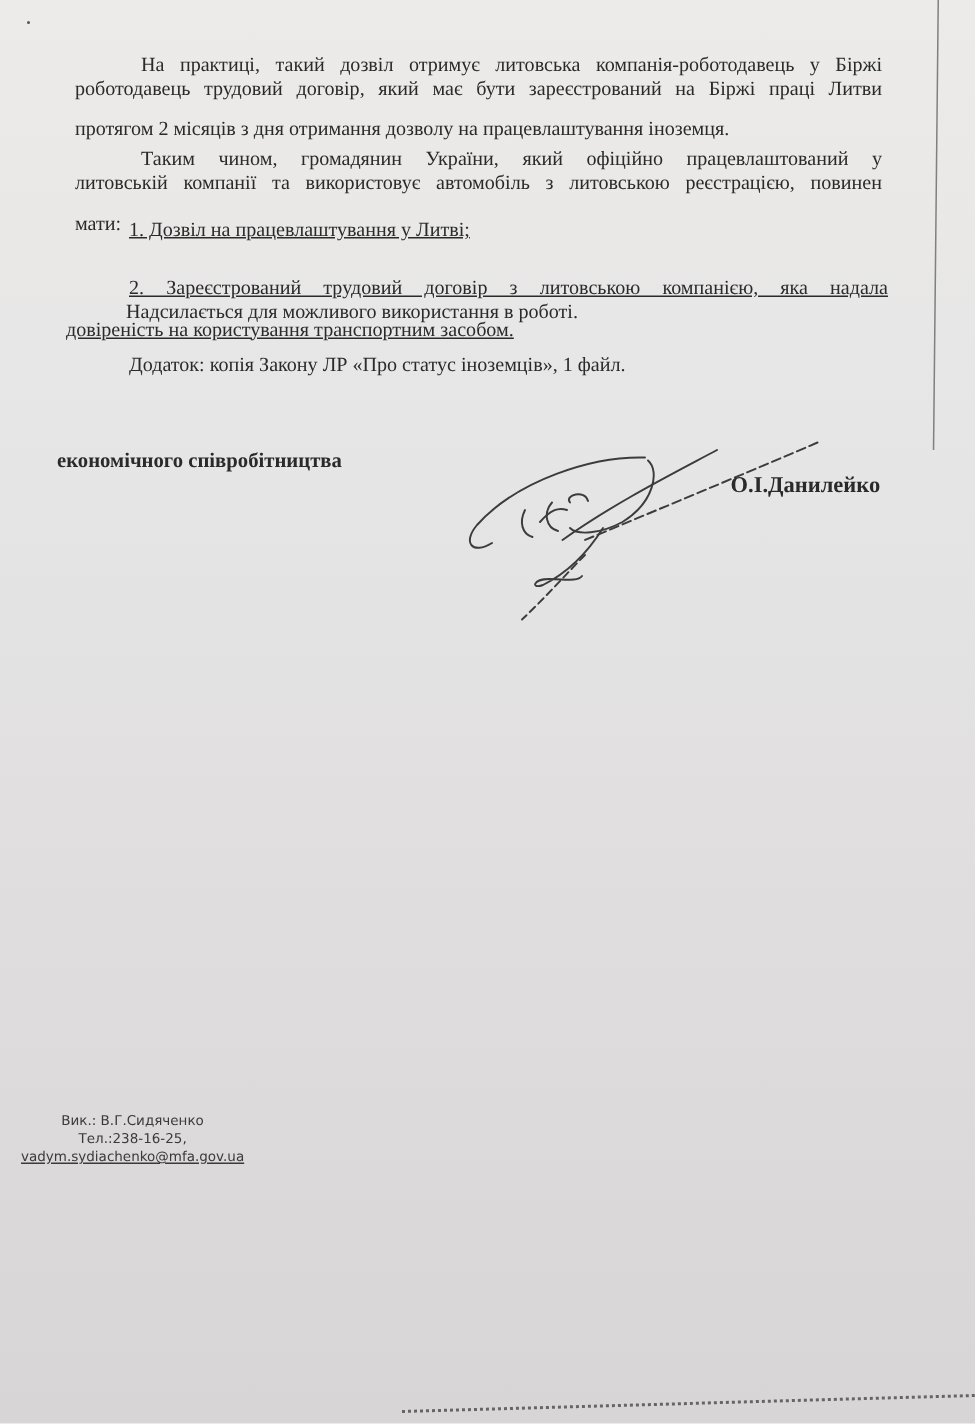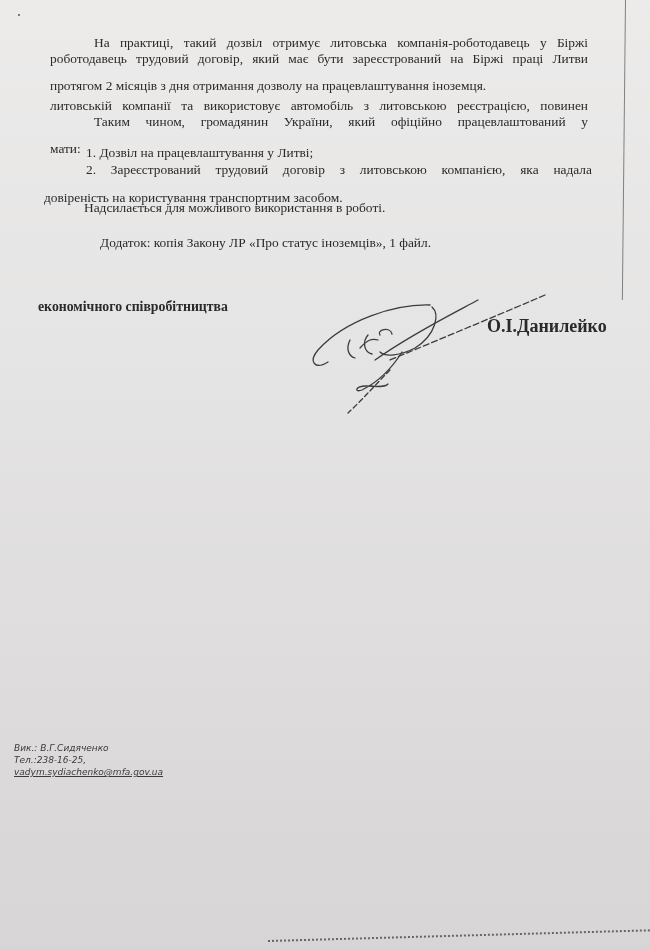--- a/index.html
+++ b/index.html
@@ -68,84 +68,85 @@
       display: block;
       text-align: justify;
       text-align-last: justify;
     }
     #p1 { top: 35px; }
     #p2 { top: 98px; }
     .list-item {
       position: absolute;
       font-size: 13.4px;
       line-height: 15.5px;
+      text-decoration: underline;
     }
     #li1 { left: 86px; top: 145px; }
     #li2 { left: 44px; top: 162px; width: 548px; }
     #note { left: 84px; top: 200px; position: absolute; font-size: 13.4px; }
-    #attach { left: 100px; top: 235px; position: absolute; font-size: 13.4px; }
+    #attach { left: 86px; top: 235px; position: absolute; font-size: 13.4px; }
     .sig-title {
       position: absolute;
       left: 38px;
       top: 297px;
       font-weight: bold;
       font-size: 13.8px;
       line-height: 19px;
     }
     .sig-name {
       position: absolute;
       left: 487px;
       top: 316px;
       font-weight: bold;
-      font-size: 18px;
+      font-size: 15px;
     }
     .signature {
       position: absolute;
       left: 300px;
       top: 290px;
       width: 250px;
       height: 125px;
     }
     .contact {
       position: absolute;
       left: 14px;
       top: 742px;
       font-family: "DejaVu Sans", sans-serif;
-      font-style: italic;
       font-size: 9px;
       line-height: 12px;
       color: #3a3a3a;
+      text-align: center;
     }
     .contact .email {
       text-decoration: underline;
     }
   </style>
 </head>
 <body>
 
 <div class="page">
   <div class="speck"></div>
   <div class="right-edge"></div>
   <div class="bottom-dots"></div>
 
   <div class="para" id="p1">
     <span class="justify-line indent">На практиці, такий дозвіл отримує литовська компанія-роботодавець у Біржі</span>
     <span class="justify-line">роботодавець трудовий договір, який має бути зареєстрований на Біржі праці Литви</span>
     <span class="line">протягом 2 місяців з дня отримання дозволу на працевлаштування іноземця.</span>
   </div>
 
   <div class="para" id="p2">
+    <span class="justify-line indent">Таким чином, громадянин України, який офіційно працевлаштований у</span>
     <span class="justify-line">литовській компанії та використовує автомобіль з литовською реєстрацією, повинен</span>
-    <span class="justify-line indent">Таким чином, громадянин України, який офіційно працевлаштований у</span>
     <span class="line">мати:</span>
   </div>
 
   <div class="list-item" id="li1">1. Дозвіл на працевлаштування у Литві;</div>
   <div class="list-item" id="li2">
-    <span class="justify-line" style="padding-left:42px;">2. Зареєстрований трудовий договір з литовською компанією, яка надала</span>
+    <span class="justify-line" style="padding-left:42px;margin-top:22px;">2. Зареєстрований трудовий договір з литовською компанією, яка надала</span>
     <span class="line">довіреність на користування транспортним засобом.</span>
   </div>
 
   <div id="note">Надсилається для можливого використання в роботі.</div>
   <div id="attach">Додаток: копія Закону ЛР «Про статус іноземців», 1 файл.</div>
 
   <div class="sig-title">
     <div>економічного співробітництва</div>
   </div>
 

